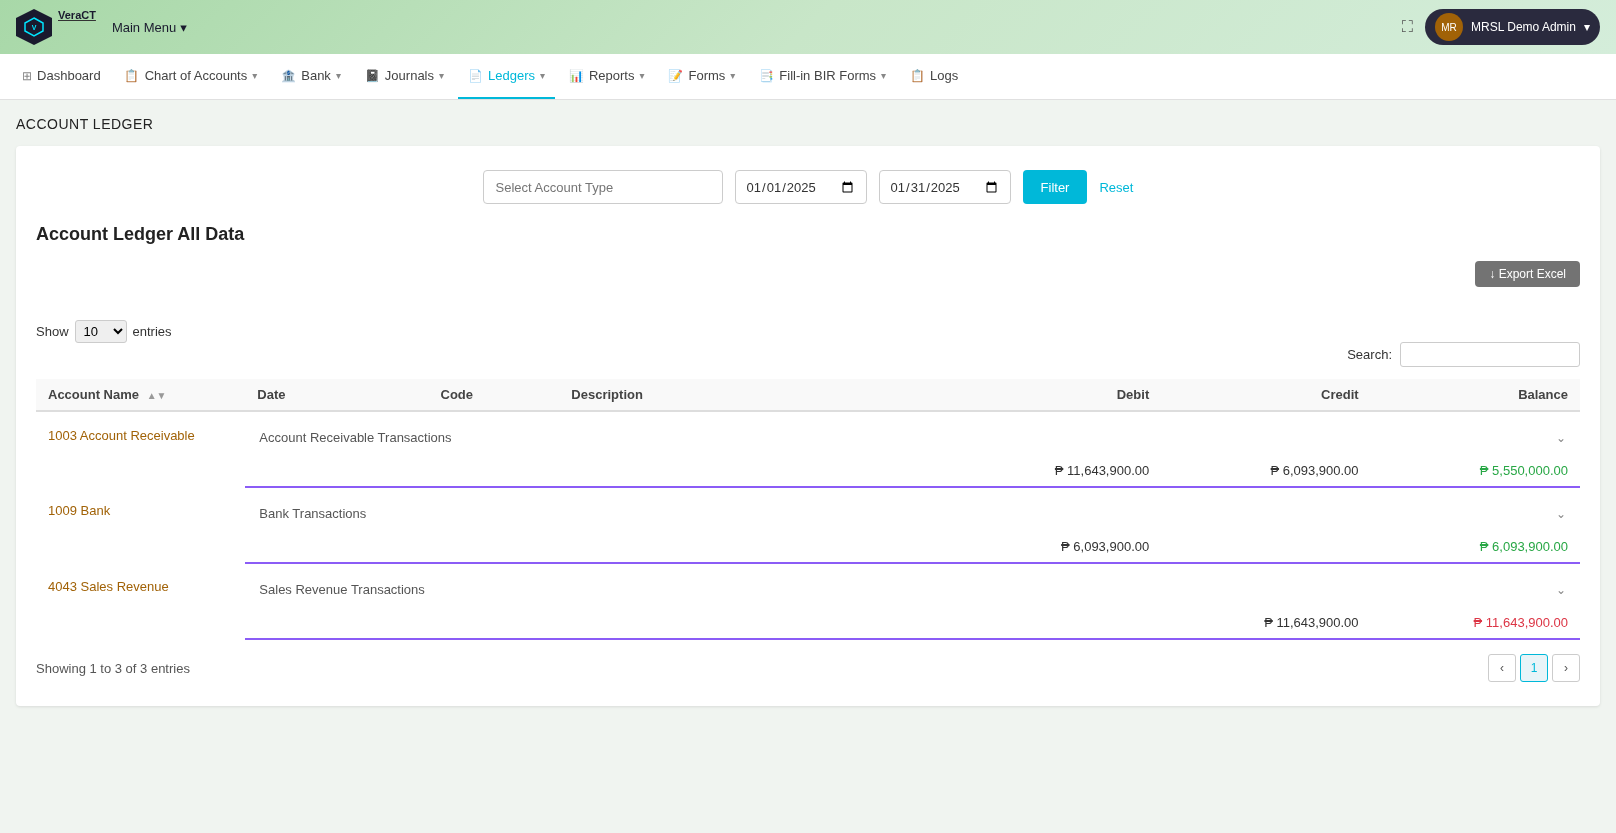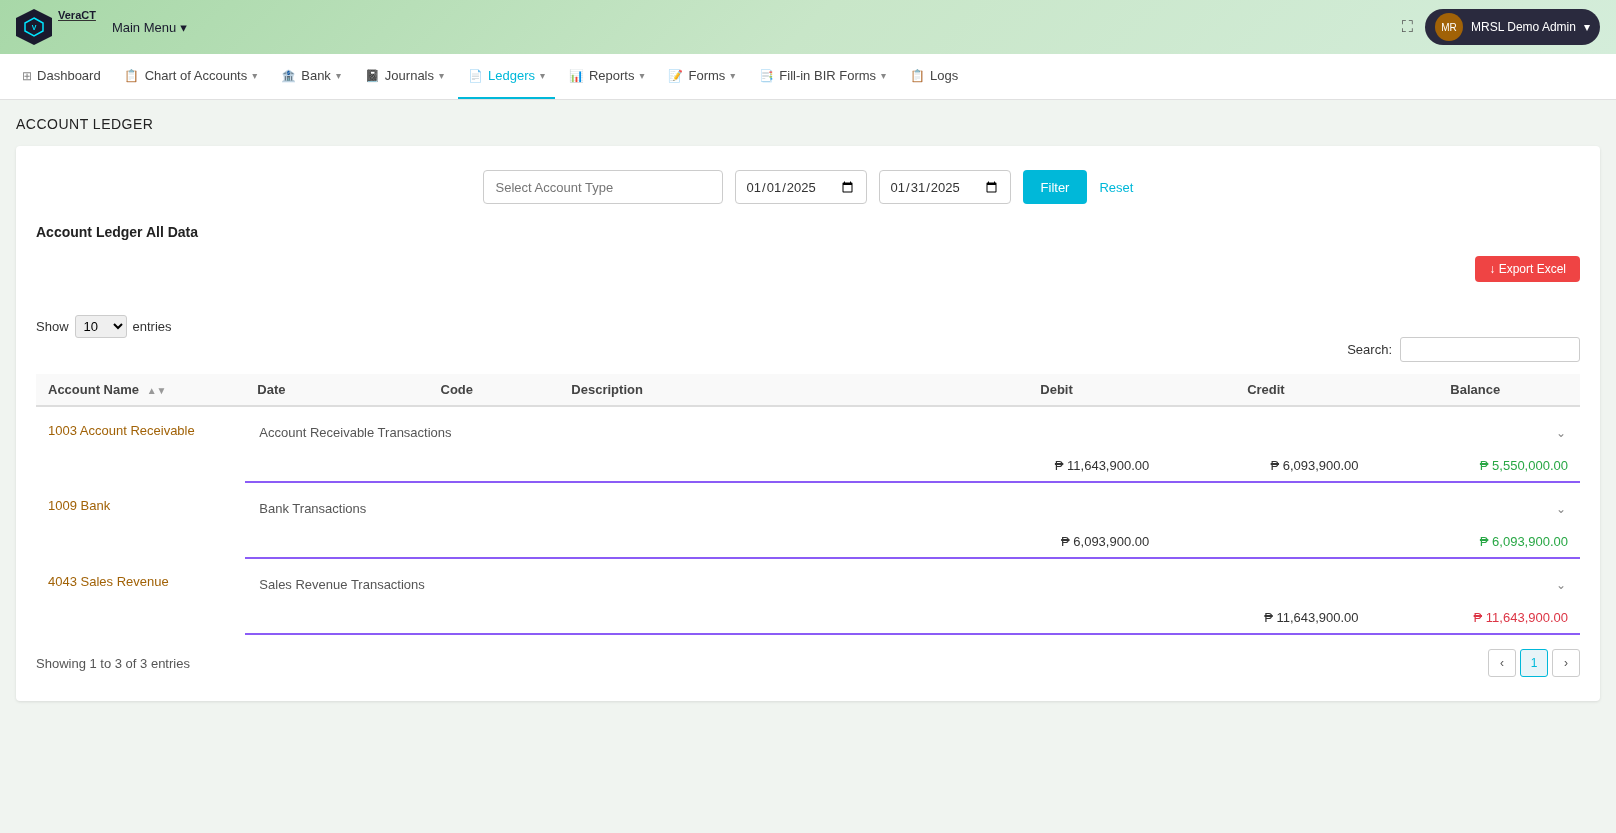--- a/index.html
+++ b/index.html
@@ -89,30 +89,30 @@
     }
     .filter-btn {
       background: #00b8d9; color: white; border: none;
       padding: 6px 18px; border-radius: 4px; cursor: pointer;
       font-size: 13px; height: 34px;
     }
     .reset-link { color: #00b8d9; cursor: pointer; font-size: 13px; text-decoration: none; }
 
     
     .sub-heading {
-      font-size: 14px; font-weight: bold; color: #222;
+      font-size: 18px; font-weight: bold; color: #222;
       margin-bottom: 16px;
     }
 
     
     .table-controls-top {
       display: flex; justify-content: flex-end; margin-bottom: 8px;
     }
     .export-btn {
-      background: #ef4444; color: white; border: none;
+      background: #737373; color: white; border: none;
       padding: 6px 14px; border-radius: 4px; cursor: pointer;
       font-size: 12px; display: flex; align-items: center; gap: 6px;
     }
 
     .table-controls-bottom {
       display: flex; justify-content: space-between; align-items: center;
       margin-bottom: 12px;
     }
     .show-entries { display: flex; align-items: center; gap: 6px; font-size: 13px; }
     .show-entries select {
@@ -129,21 +129,21 @@
     table { width: 100%; border-collapse: collapse; font-size: 13px; }
     thead th {
       background: #f9f9f9;
       border-bottom: 2px solid #ddd;
       padding: 8px 12px;
       text-align: left;
       color: #444;
       font-weight: 600;
       white-space: nowrap;
     }
-    thead th.right { text-align: center; }
+    thead th.right { text-align: right; }
     thead th .sort-icon { font-size: 10px; color: #999; margin-left: 4px; }
 
     tbody td { padding: 8px 12px; border-bottom: 1px solid #f0f0f0; vertical-align: middle; }
     tbody td.right { text-align: right; }
 
     .account-name-cell { font-weight: 500; color: #a16207; vertical-align: top; padding-top: 16px; }
     .transaction-label {
       display: flex; align-items: center; justify-content: space-between;
       padding: 10px 14px;
       color: #555; font-size: 13px;

